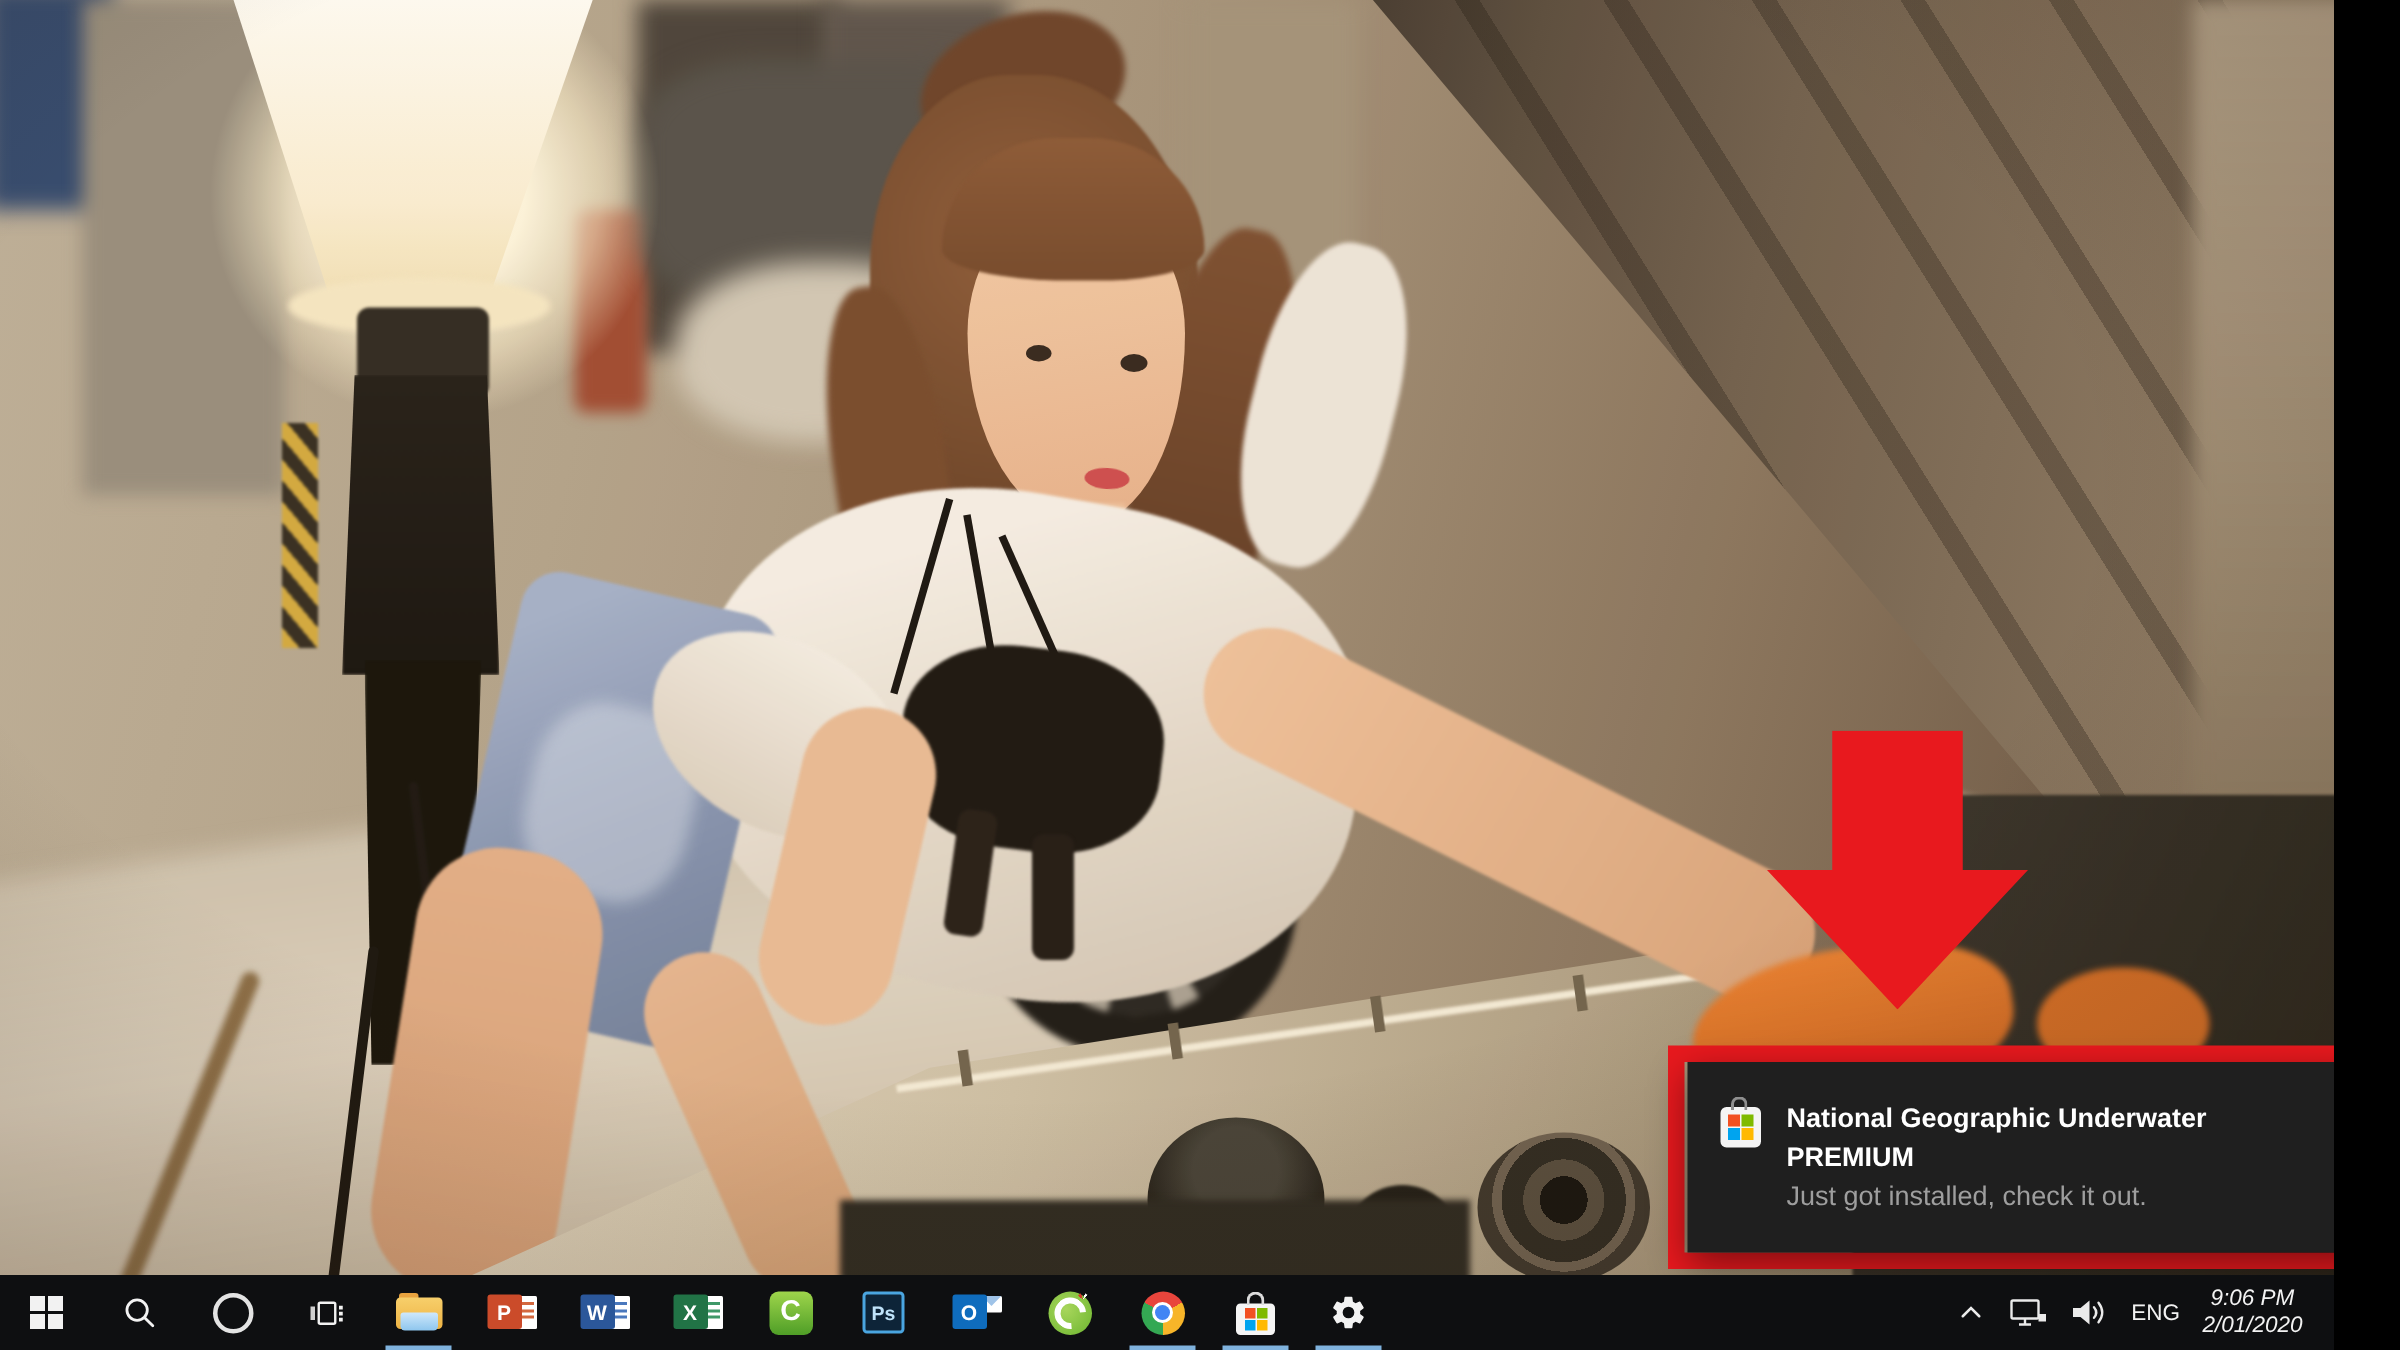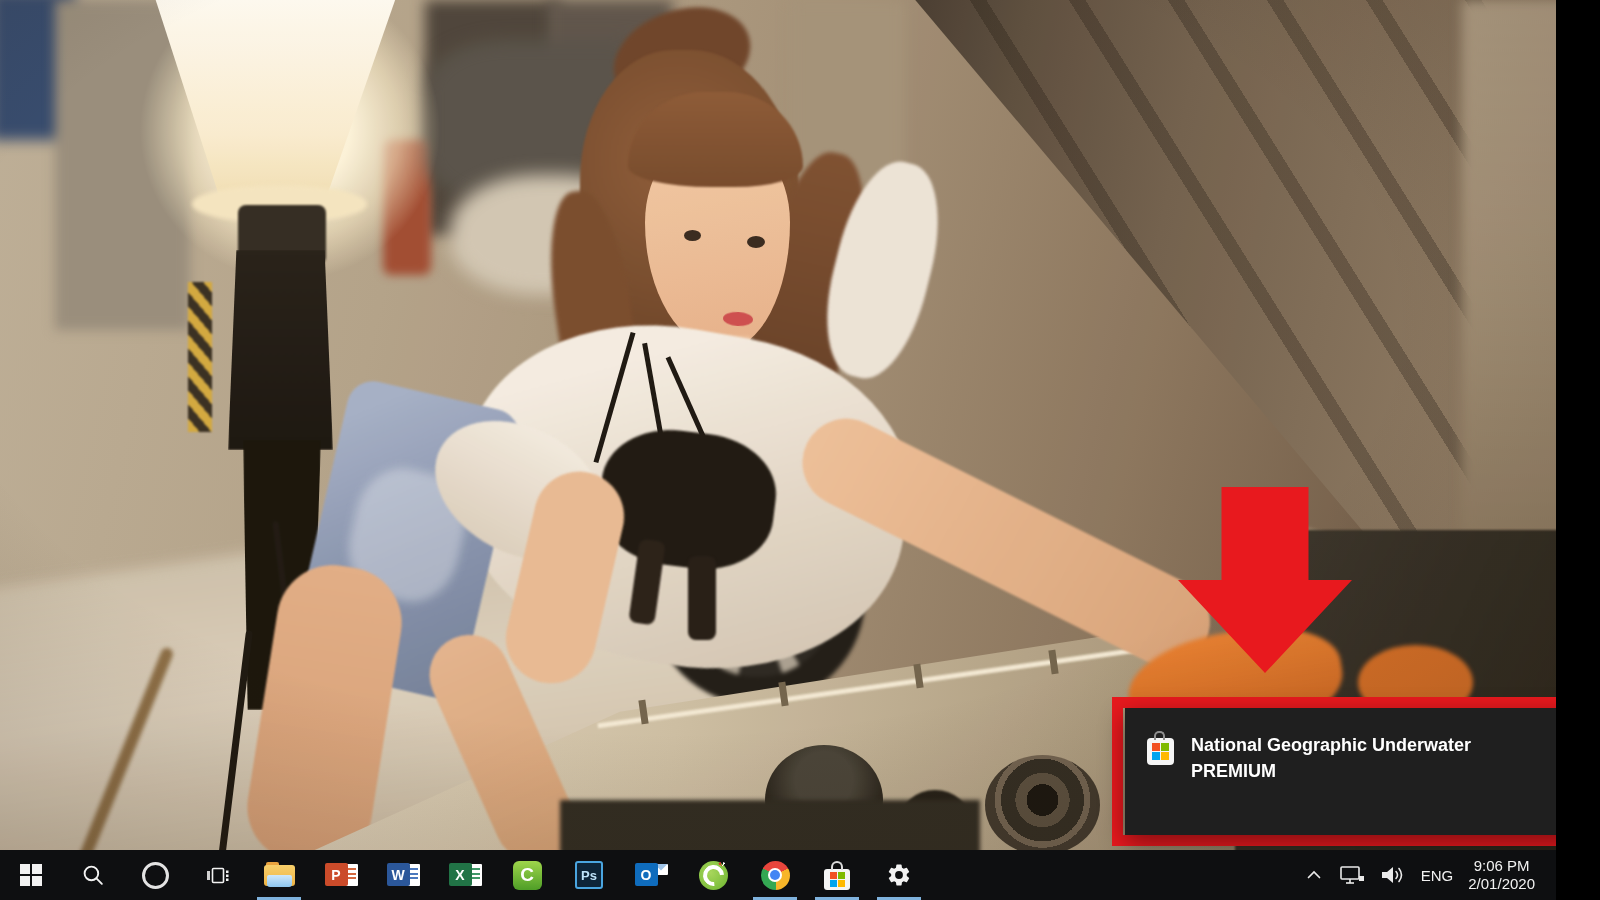--- a/index.html
+++ b/index.html
@@ -154,21 +154,21 @@
   .chrome-dot{position:absolute;left:50%;top:50%;width:10px;height:10px;margin:-5px 0 0 -5px;background:#4285f4;border-radius:50%;}
   .store-icon{position:relative;width:26px;height:29px;display:flex;align-items:flex-end;justify-content:center;}
   .store-handle{position:absolute;top:0;left:7px;width:12px;height:9px;border:2px solid #dcdcdc;border-bottom:none;border-radius:6px 6px 0 0;box-sizing:border-box;}
   .store-bag{width:26px;height:21px;background:#f5f5f5;border-radius:3px;display:flex;align-items:center;justify-content:center;}
   .store-bag .ms-squares{grid-template-columns:7px 7px;grid-template-rows:7px 7px;}
 
   
   .tray{position:absolute;right:0;top:0;height:50px;display:flex;align-items:stretch;z-index:51;}
   .tray-btn{display:flex;align-items:center;justify-content:center;padding:0 7px;color:#f0f0f0;cursor:pointer;position:relative;}
   .tray-text{font-size:15px;color:#f2f2f2;}
-  .clock{display:flex;flex-direction:column;align-items:center;justify-content:center;font-size:15px;line-height:18px;color:#f2f2f2;padding:0 8px;}
+  .clock{display:flex;flex-direction:column;align-items:center;justify-content:center;font-size:15px;line-height:18px;color:#f2f2f2;padding:0 8px;font-style:italic;}
   .badge{position:absolute;right:1px;bottom:6px;width:17px;height:17px;border-radius:50%;background:#2e2e2e;border:1.5px solid #a8a8a8;
          color:#fff;font-size:10.5px;display:flex;align-items:center;justify-content:center;box-sizing:border-box;}
   .show-desktop{width:6px;height:50px;border-left:1px solid #4a4a4a;cursor:pointer;}
 </style>
 </head>
 <body>
 
 <div class="screen">
 
   <div class="photo">
@@ -248,20 +248,21 @@
       <span class="toast-handle"></span>
       <span class="ms-squares">
           <i></i>
           <i></i>
           <i></i>
           <i></i>
         </span>
     </div>
     <div class="toast-text">
       <div class="toast-title">National Geographic Underwater PREMIUM</div>
+      <div class="toast-body">Just got installed, check it out.</div>
     </div>
   </div>
 
   <div class="taskbar">
 
     <div class="tb-btn">
       <span class="win-logo">
           <i></i>
           <i></i>
           <i></i>

